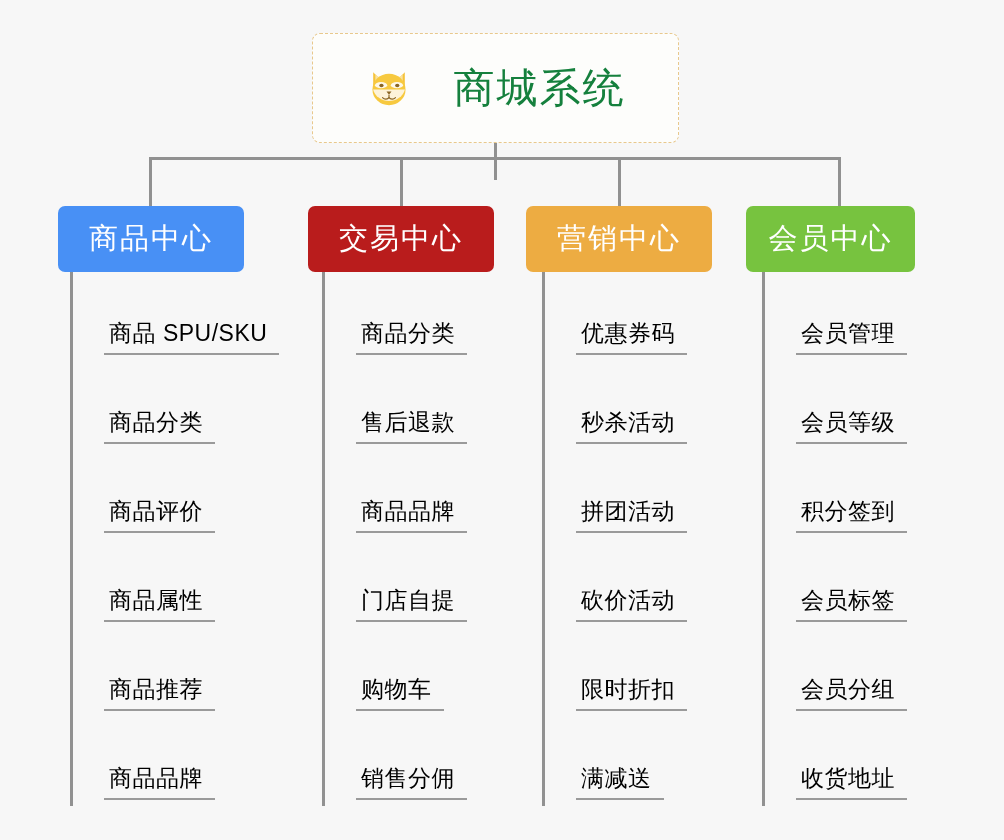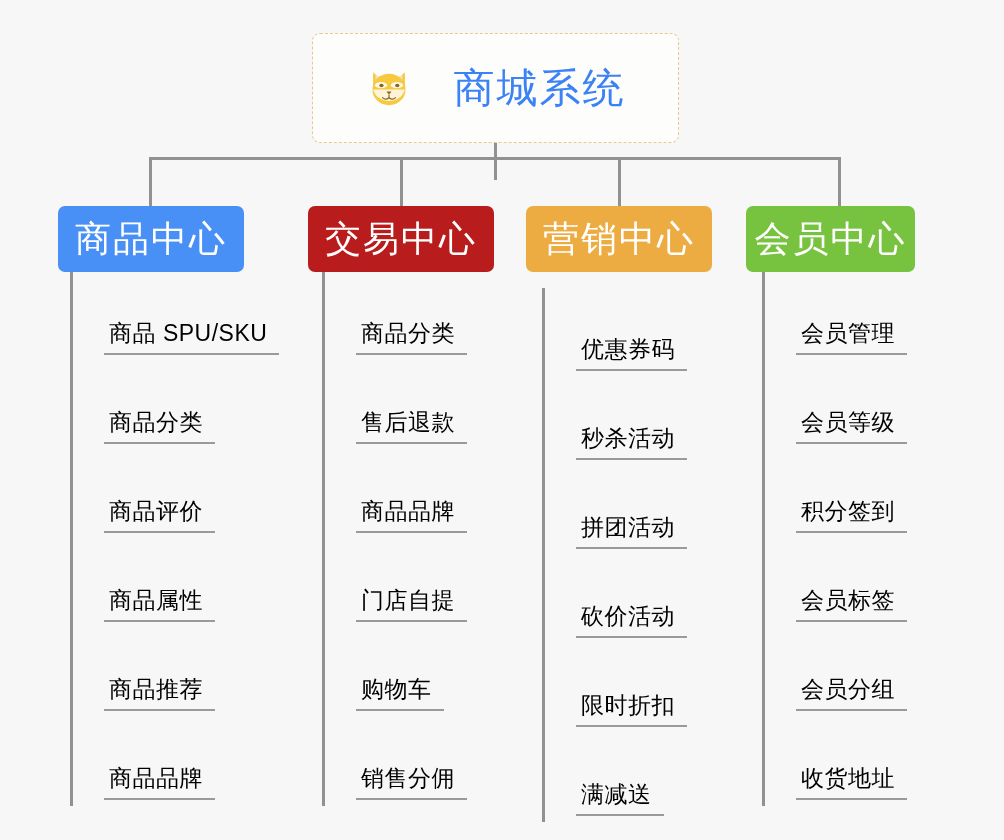--- a/index.html
+++ b/index.html
@@ -31,21 +31,21 @@
     background: #fdfdfb;
     border: 1px dashed #e8c88c;
     border-radius: 8px;
     display: flex;
     align-items: center;
     justify-content: center;
     gap: 14px;
   }
   .root-title {
     font-size: 41px;
-    color: #3b82f6;
+    color: #15803d;
     letter-spacing: 2px;
     line-height: 1;
     white-space: nowrap;
     margin-left: 28px;
   }
   .shiba-icon {
     width: 46px;
     height: 46px;
     flex: 0 0 46px;
     display: block;
@@ -63,21 +63,21 @@
   .cat-box {
     position: absolute;
     top: 206px;
     height: 66px;
     box-sizing: border-box;
     border-radius: 7px;
     display: flex;
     align-items: center;
     justify-content: center;
     color: #ffffff;
-    font-size: 36px;
+    font-size: 29px;
     letter-spacing: 2px;
     white-space: nowrap;
   }
 
   
   .sub-col {
     position: absolute;
     top: 272px;
   }
   .sub-spine {
@@ -190,21 +190,21 @@
         <span class="sub-item-label">门店自提</span>
       </div>
     <div class="sub-item">
         <span class="sub-item-label">购物车</span>
       </div>
     <div class="sub-item">
         <span class="sub-item-label">销售分佣</span>
       </div>
   </div>
 
-  <div class="sub-col" style="left:542px;margin-top:16px;">
+  <div class="sub-col" style="left:542px;">
     <div class="sub-spine" style="height:534px;"></div>
     <div class="sub-item">
         <span class="sub-item-label">优惠券码</span>
       </div>
     <div class="sub-item">
         <span class="sub-item-label">秒杀活动</span>
       </div>
     <div class="sub-item">
         <span class="sub-item-label">拼团活动</span>
       </div>

